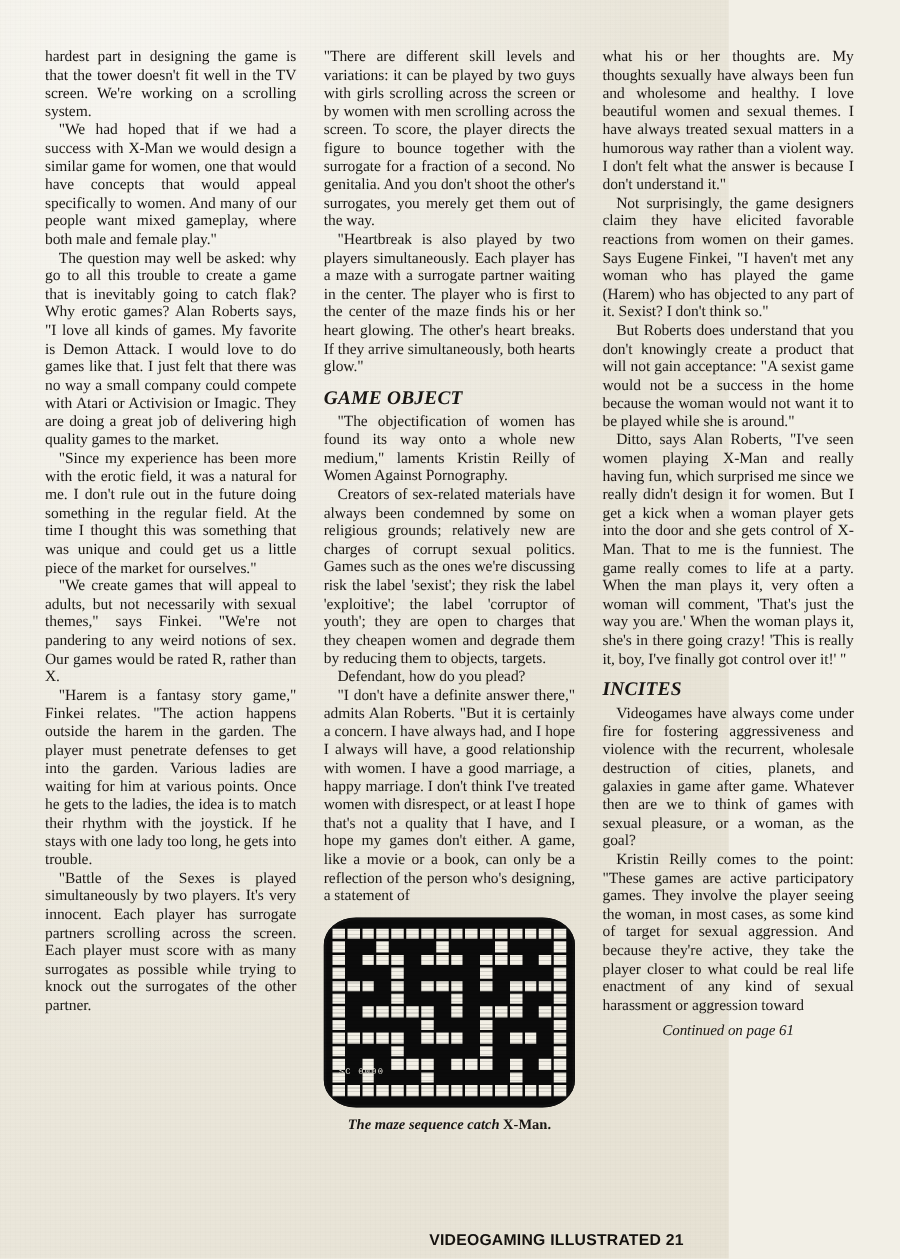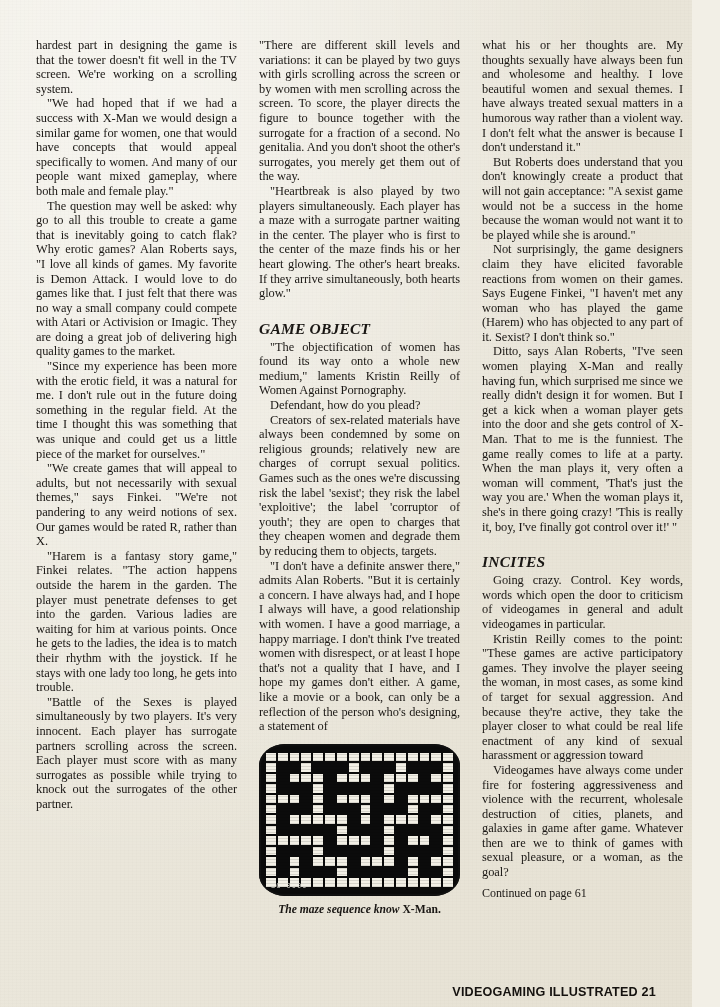--- a/index.html
+++ b/index.html
@@ -9,21 +9,21 @@
   body {
     width: 720px;
     height: 1007px;
     background: #f2efe6;
     font-family: "Liberation Serif", serif;
     color: #1a1714;
     overflow: hidden;
   }
   .page {
     position: relative;
-    width: 692px;
+    width: 583px;
     height: 1007px;
     background:
       radial-gradient(ellipse at 20% 10%, rgba(255,255,255,0.55), rgba(255,255,255,0) 60%),
       linear-gradient(115deg, #efece1 0%, #eae6da 45%, #e6e1d3 100%);
     padding: 0;
     box-sizing: border-box;
   }
   .grain {
     position: absolute;
     inset: 0;
@@ -56,21 +56,21 @@
     -webkit-hyphens: auto;
     letter-spacing: -0.05px;
   }
   p.noindent { text-indent: 0; }
   .sec-head {
     font-family: "Liberation Serif", serif;
     font-weight: bold;
     font-style: italic;
     font-size: 15.5px;
     line-height: 17px;
-    margin: 19px 0 3px 0;
+    margin: 9px 0 3px 0;
     letter-spacing: 0.2px;
   }
   .figure {
     margin: 10px 0 0 0;
     width: 201px;
   }
   .crt {
     width: 201px;
     height: 152px;
     background: #0b0b0b;
@@ -88,21 +88,21 @@
     gap: 2px;
   }
   .crt .maze i {
     display: block;
     background: transparent;
   }
   .crt .maze i.w { background: #f3f0e6; }
   .crt .hud {
     position: absolute;
     left: 12px;
-    bottom: 6px;
+    bottom: 24px;
     color: #f3f0e6;
     font-family: "Liberation Mono", monospace;
     font-size: 7px;
     letter-spacing: 1px;
   }
   .crt .scan {
     position: absolute;
     inset: 0;
     background: repeating-linear-gradient(0deg, rgba(0,0,0,0.35) 0px, rgba(0,0,0,0.35) 1px, rgba(255,255,255,0) 1px, rgba(255,255,255,0) 3px);
     pointer-events: none;
@@ -114,21 +114,22 @@
     line-height: 13px;
     text-align: center;
     font-style: italic;
     font-weight: bold;
     text-indent: 0;
   }
   .caption b.up { font-style: normal; }
   .contd {
     margin-top: 6px;
     font-size: 12px;
-    text-align: left;
+    font-style: italic;
+    text-align: center;
     text-indent: 0;
   }
   .footer {
     position: absolute;
     right: 36px;
     bottom: 8px;
     font-family: "Liberation Sans", sans-serif;
     font-weight: bold;
     font-size: 12.6px;
     letter-spacing: 0.2px;
@@ -151,22 +152,22 @@
       <p>"We create games that will appeal to adults, but not necessarily with sexual themes," says Finkei. "We're not pandering to any weird notions of sex. Our games would be rated R, rather than X.</p>
       <p>"Harem is a fantasy story game," Finkei relates. "The action happens outside the harem in the garden. The player must penetrate defenses to get into the garden. Various ladies are waiting for him at various points. Once he gets to the ladies, the idea is to match their rhythm with the joystick. If he stays with one lady too long, he gets into trouble.</p>
       <p>"Battle of the Sexes is played simultaneously by two players. It's very innocent. Each player has surrogate partners scrolling across the screen. Each player must score with as many surrogates as possible while trying to knock out the surrogates of the other partner.</p>
     </div>
 
     <div class="col">
       <p class="noindent">"There are different skill levels and variations: it can be played by two guys with girls scrolling across the screen or by women with men scrolling across the screen. To score, the player directs the figure to bounce together with the surrogate for a fraction of a second. No genitalia. And you don't shoot the other's surrogates, you merely get them out of the way.</p>
       <p>"Heartbreak is also played by two players simultaneously. Each player has a maze with a surrogate partner waiting in the center. The player who is first to the center of the maze finds his or her heart glowing. The other's heart breaks. If they arrive simultaneously, both hearts glow."</p>
       <div class="sec-head">GAME OBJECT</div>
       <p>"The objectification of women has found its way onto a whole new medium," laments Kristin Reilly of Women Against Pornography.</p>
+      <p>Creators of sex-related materials have always been condemned by some on religious grounds; relatively new are charges of corrupt sexual politics. Games such as the ones we're discussing risk the label 'sexist'; they risk the label 'exploitive'; the label 'corruptor of youth'; they are open to charges that they cheapen women and degrade them by reducing them to objects, targets.</p>
       <p>Defendant, how do you plead?</p>
-      <p>Creators of sex-related materials have always been condemned by some on religious grounds; relatively new are charges of corrupt sexual politics. Games such as the ones we're discussing risk the label 'sexist'; they risk the label 'exploitive'; the label 'corruptor of youth'; they are open to charges that they cheapen women and degrade them by reducing them to objects, targets.</p>
       <p>"I don't have a definite answer there," admits Alan Roberts. "But it is certainly a concern. I have always had, and I hope I always will have, a good relationship with women. I have a good marriage, a happy marriage. I don't think I've treated women with disrespect, or at least I hope that's not a quality that I have, and I hope my games don't either. A game, like a movie or a book, can only be a reflection of the person who's designing, a statement of</p>
 
       <div class="figure">
         <div class="crt">
           <div class="maze" id="maze">
               <i class="w"></i>
               <i class="w"></i>
               <i class="w"></i>
               <i class="w"></i>
               <i class="w"></i>
@@ -371,33 +372,32 @@
               <i class="w"></i>
               <i class="w"></i>
               <i class="w"></i>
               <i class="w"></i>
               <i class="w"></i>
             </div>
           <div class="hud">SC 0000</div>
           <div class="scan"></div>
         </div>
         <div class="caption">
-          <span>The maze sequence know </span><b class="up">X-Man.</b>
+          <span>The maze sequence catch </span><b class="up">X-Man.</b>
         </div>
       </div>
     </div>
 
     <div class="col">
       <p class="noindent">what his or her thoughts are. My thoughts sexually have always been fun and wholesome and healthy. I love beautiful women and sexual themes. I have always treated sexual matters in a humorous way rather than a violent way. I don't felt what the answer is because I don't understand it."</p>
+      <p>Not surprisingly, the game designers claim they have elicited favorable reactions from women on their games. Says Eugene Finkei, "I haven't met any woman who has played the game (Harem) who has objected to any part of it. Sexist? I don't think so."</p>
       <p>But Roberts does understand that you don't knowingly create a product that will not gain acceptance: "A sexist game would not be a success in the home because the woman would not want it to be played while she is around."</p>
-      <p>Not surprisingly, the game designers claim they have elicited favorable reactions from women on their games. Says Eugene Finkei, "I haven't met any woman who has played the game (Harem) who has objected to any part of it. Sexist? I don't think so."</p>
       <p>Ditto, says Alan Roberts, "I've seen women playing X-Man and really having fun, which surprised me since we really didn't design it for women. But I get a kick when a woman player gets into the door and she gets control of X-Man. That to me is the funniest. The game really comes to life at a party. When the man plays it, very often a woman will comment, 'That's just the way you are.' When the woman plays it, she's in there going crazy! 'This is really it, boy, I've finally got control over it!' "</p>
       <div class="sec-head">INCITES</div>
-      <p>Going crazy. Control. Key words, words which open the door to criticism of videogames in general and adult videogames in particular.</p>
+      <p>Videogames have always come under fire for fostering aggressiveness and violence with the recurrent, wholesale destruction of cities, planets, and galaxies in game after game. Whatever then are we to think of games with sexual pleasure, or a woman, as the goal?</p>
       <p>Kristin Reilly comes to the point: "These games are active participatory games. They involve the player seeing the woman, in most cases, as some kind of target for sexual aggression. And because they're active, they take the player closer to what could be real life enactment of any kind of sexual harassment or aggression toward</p>
-      <p>Videogames have always come under fire for fostering aggressiveness and violence with the recurrent, wholesale destruction of cities, planets, and galaxies in game after game. Whatever then are we to think of games with sexual pleasure, or a woman, as the goal?</p>
       <p class="contd">Continued on page 61</p>
     </div>
 
   </div>
 
   <div class="footer">VIDEOGAMING ILLUSTRATED  21</div>
 </div>
 
 </body></html>

